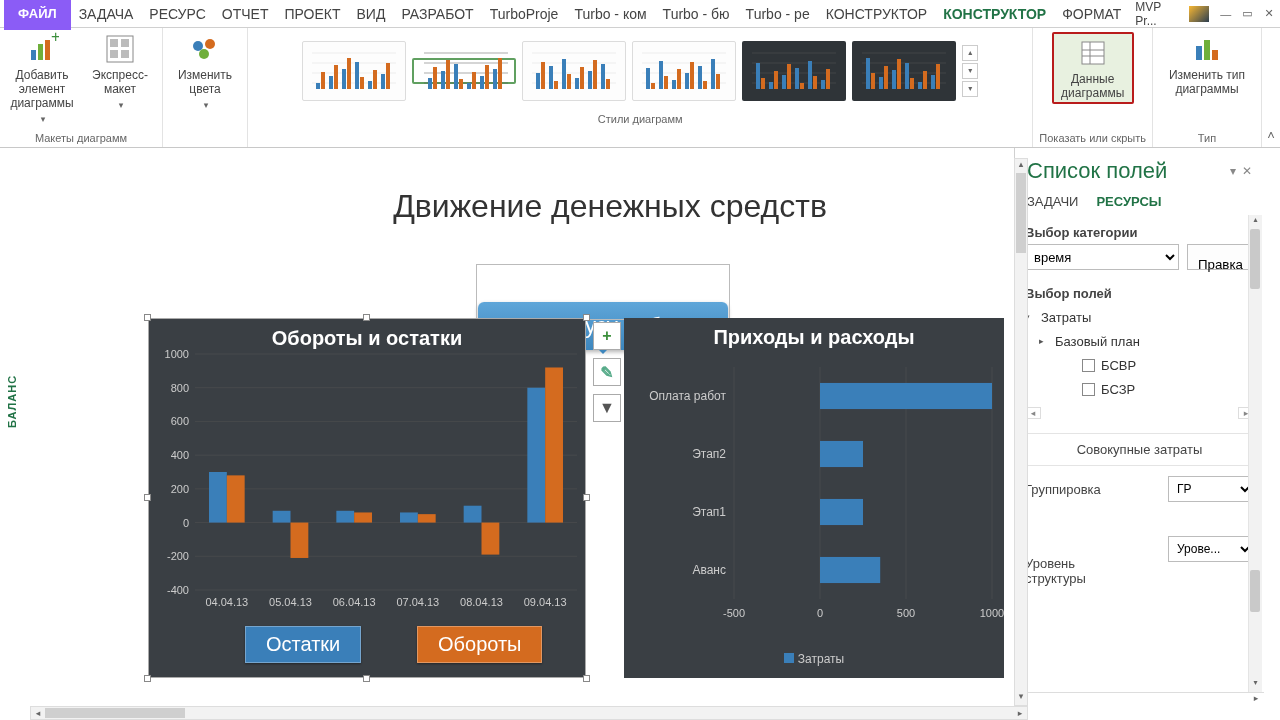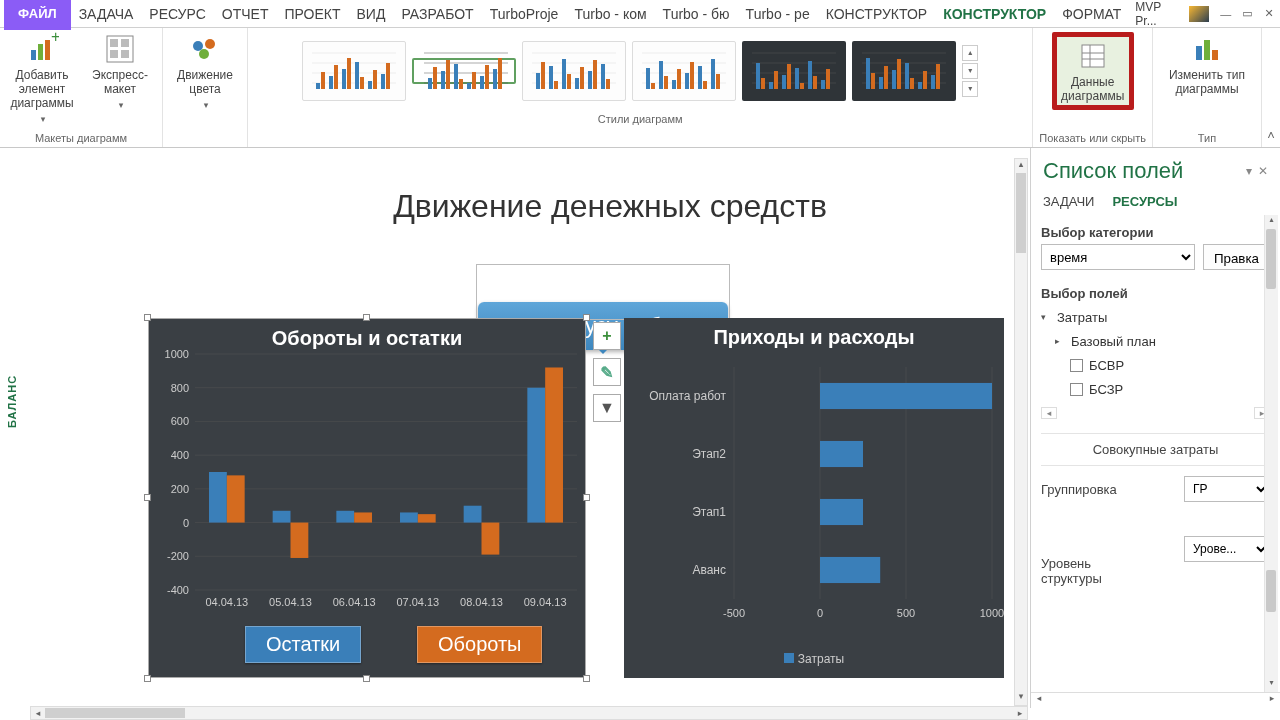--- a/index.html
+++ b/index.html
@@ -24,21 +24,21 @@
   .r-btn .ico { width: 34px; height: 34px; display: flex; align-items: center; justify-content: center; }
   .r-btn .drop { font-size: 9px; color: #666; margin-left: 2px; }
   .r-group.styles { flex: 1; min-width: 0; }
   .styles-strip { display: flex; gap: 6px; align-items: center; height: 78px; padding: 4px; }
   .style-thumb { width: 104px; height: 60px; background: #2f3438; border: 2px solid transparent; border-radius: 2px; display:flex; align-items:center; justify-content:center; }
   .style-thumb.light { background: #fdfdfd; border: 1px solid #dcdcdc; }
   .style-thumb.sel { border: 2px solid #60a060; }
   .style-thumb svg { width: 96px; height: 52px; }
   .styles-spin { width: 16px; display:flex; flex-direction:column; gap:2px; }
   .styles-spin div { width:16px; height:16px; border:1px solid #ccc; font-size:8px; text-align:center; line-height:14px; color:#666; }
-  .r-btn.highlight { background: #e8f1e0; border: 5px solid #b91c1c; border-radius: 2px; padding: 2px; }
+  .r-btn.highlight { background: #e8f1e0; border: 2px solid #b91c1c; border-radius: 2px; padding: 2px; }
 
   
   .workspace { position: absolute; top: 148px; left: 0; right: 0; bottom: 12px; background: #fff; }
   .vlabel { position: absolute; left: 6px; top: 280px; transform: rotate(-90deg); transform-origin: left top; color: #217346; font-size: 11px; font-weight: 600; letter-spacing: 1px; }
   .sheet { position: absolute; left: 30px; top: 10px; width: 980px; height: 540px; background: #fff; }
   .main-title { position: absolute; left: 180px; top: 30px; right: 0; text-align: center; font-size: 32px; color: #333; }
 
   .callout { position: absolute; left: 448px; top: 108px; width: 250px; height: 48px; background: linear-gradient(#5fa6d9,#3d86bd); color:#fff; font-size: 22px; display:flex; align-items:center; justify-content:center; border-radius: 6px; box-shadow: 0 2px 4px rgba(0,0,0,.3); margin-top: 36px;}
   .callout::after { content:""; position:absolute; bottom:-14px; left:50%; margin-left:-10px; border:10px solid transparent; border-top-color:#3d86bd; }
   .sel-handles { position:absolute; pointer-events:none; }
@@ -55,40 +55,40 @@
   .legend-btn.orange { background:#d46b1f; left:268px; bottom:14px; }
   .legend-small { position:absolute; bottom:12px; left:0; right:0; text-align:center; color:#ccc; font-size:12px;}
   .legend-small .sw { display:inline-block; width:10px; height:10px; background:#3a7fb9; margin-right:4px;}
 
   .chart-tools { position:absolute; left:563px; top:164px; width:30px; display:flex; flex-direction:column; gap:8px;}
   .chart-tools div { width:28px; height:28px; background:#fff; border:1px solid #aaa; display:flex; align-items:center; justify-content:center; color:#3c8f3c; font-size:16px; font-weight:bold;}
   .chart-tools div.brush { color:#5a8; }
   .chart-tools div.filter { color:#555; }
 
   
-  .side { position:absolute; right:0; top:148px; width:250px; bottom:12px; border-left:1px solid #d0d0d0; background:#fff; display:flex; flex-direction:column; }
+  .side { position:absolute; right:16px; top:148px; width:250px; bottom:12px; border-left:1px solid #d0d0d0; background:#fff; display:flex; flex-direction:column; }
   .side-head { display:flex; align-items:center; justify-content:space-between; padding:10px 12px 4px 12px;}
   .side-head h2 { color:#217346; font-size:22px; font-weight:400; }
   .side-head .ctl { color:#888; font-size:12px; display:flex; gap:6px;}
   .side-tabs { display:flex; gap:18px; padding:6px 12px; font-size:13px;}
   .side-tabs span.active { color:#217346; font-weight:600;}
   .side-body { flex:1; padding:4px 10px 4px 10px; overflow:hidden; position:relative;}
   .side-scroll { position:absolute; right:2px; top:0; bottom:0; width:14px; background:#f2f2f2; border-left:1px solid #e4e4e4;}
   .side-scroll .tbtn { height:14px; text-align:center; font-size:8px; color:#666;}
   .side-scroll .thumb { position:absolute; right:2px; width:10px; background:#c9c9c9; border-radius:2px;}
   .sect-label { font-weight:600; font-size:13px; margin:6px 0 4px 0; color:#444;}
   .dd { display:flex; gap:8px; align-items:center;}
   .dd select, .dd input, .sel { height:26px; border:1px solid #bcbcbc; background:#fff; font-size:13px; padding:0 4px;}
-  .dd .btn { height:26px; padding:6px 10px; border:1px solid #bcbcbc; background:#fdfdfd;}
+  .dd .btn { height:26px; padding:12px 10px; border:1px solid #bcbcbc; background:#fdfdfd;}
   .tree { font-size:13px; color:#333; margin-top:4px;}
   .tree .row { display:flex; align-items:center; gap:6px; height:24px;}
   .tree .tri { font-size:9px; color:#555; width:10px;}
   .tree .cb { width:13px; height:13px; border:1px solid #888;}
   .tree .ind1 { margin-left:14px;}
-  .tree .ind2 { margin-left:17px;padding-left:12px;}
+  .tree .ind2 { margin-left:45px;padding-left:12px;}
   .totrow { text-align:center; font-size:13px; color:#444; border-top:1px solid #e4e4e4; border-bottom:1px solid #e4e4e4; padding:8px 0; margin-top:14px;}
   .form-row { display:flex; justify-content:space-between; align-items:center; margin-top:10px; gap:6px;}
   .form-row label { font-size:13px;}
   .form-row .sel { width:86px; font-size:12px;}
 
   .hscroll { position:absolute; bottom:0; left:30px; right:252px; height:14px; background:#f2f2f2; border:1px solid #ddd; display:flex; align-items:center;}
   .hscroll .ar { width:14px; text-align:center; font-size:9px; color:#666;}
   .hscroll .track { flex:1; position:relative; height:100%;}
   .hscroll .thumb { position:absolute; left:0; width:140px; top:1px; bottom:1px; background:#cfcfcf;}
 
@@ -161,21 +161,21 @@
   <div class="r-group">
     <div class="r-group-body">
       <div class="r-btn">
         <div class="ico">
             <svg viewBox="0 0 34 34">
               <circle cx="10" cy="14" r="5" fill="#3a7fb9"></circle>
               <circle cx="22" cy="12" r="5" fill="#d46b1f"></circle>
               <circle cx="16" cy="22" r="5" fill="#6faf3b"></circle>
             </svg>
           </div>
-        <span style="white-space:pre-line;">Движение
+        <span style="white-space:pre-line;">Изменить
 цвета</span>
           <span class="drop">▾</span>
       </div>
     </div>
     <div class="r-group-label"></div>
   </div>
 
   <div class="r-group styles">
     <div class="styles-strip">
       <div class="style-thumb light">

